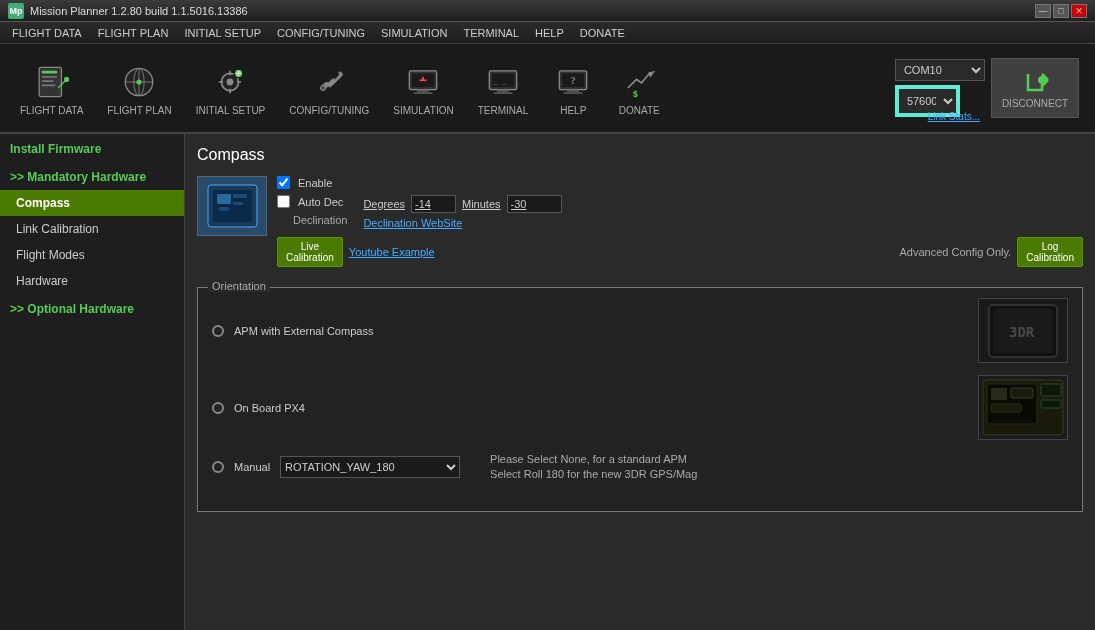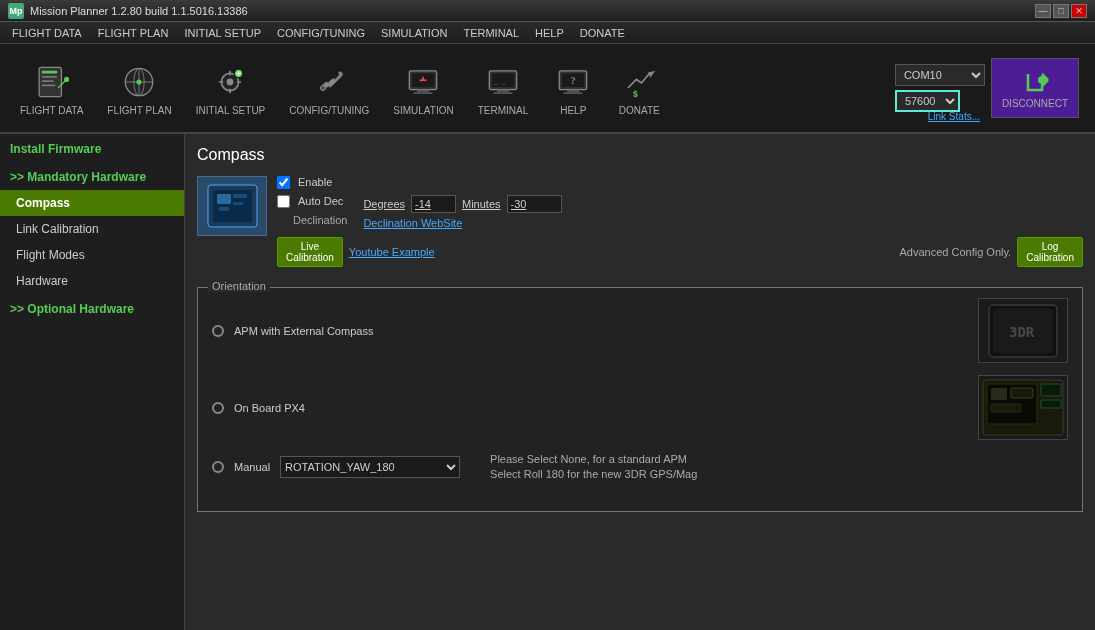--- a/index.html
+++ b/index.html
@@ -103,29 +103,29 @@
       background: #2a2a2a;
       border: 1px solid #555;
       color: #ccc;
       font-size: 11px;
       padding: 2px 4px;
       height: 22px;
       width: 90px;
     }
     .baud-select {
       background: #2a2a2a;
-      border: 2px solid #5eead4;
+      border: 4px solid #5eead4;
       color: #ccc;
       font-size: 11px;
       padding: 2px 4px;
-      height: 22px;
+      height: 32px;
       width: 65px;
     }
     .disconnect-btn {
-      background: #4c1d95;
+      background: #404040;
       border: 1px solid #555;
       color: #ccc;
       font-size: 11px;
       padding: 4px 10px;
       cursor: pointer;
       display: flex; flex-direction: column; align-items: center;
       height: 60px; justify-content: center;
     }
     .link-stats {
       color: #4af; font-size: 10px; text-decoration: underline; cursor: pointer;
@@ -177,21 +177,21 @@
     }
     .page-title {
       font-size: 16px;
       color: white;
       margin-bottom: 12px;
     }
 
     
     .settings-row {
       display: flex;
-      align-items: flex-start;
+      align-items: center;
       gap: 8px;
       margin-bottom: 4px;
     }
     .checkbox-label {
       display: flex; align-items: center; gap: 4px;
       color: #ccc; font-size: 11px;
     }
     .number-input {
       background: #1a1a1a;
       border: 1px solid #555;

